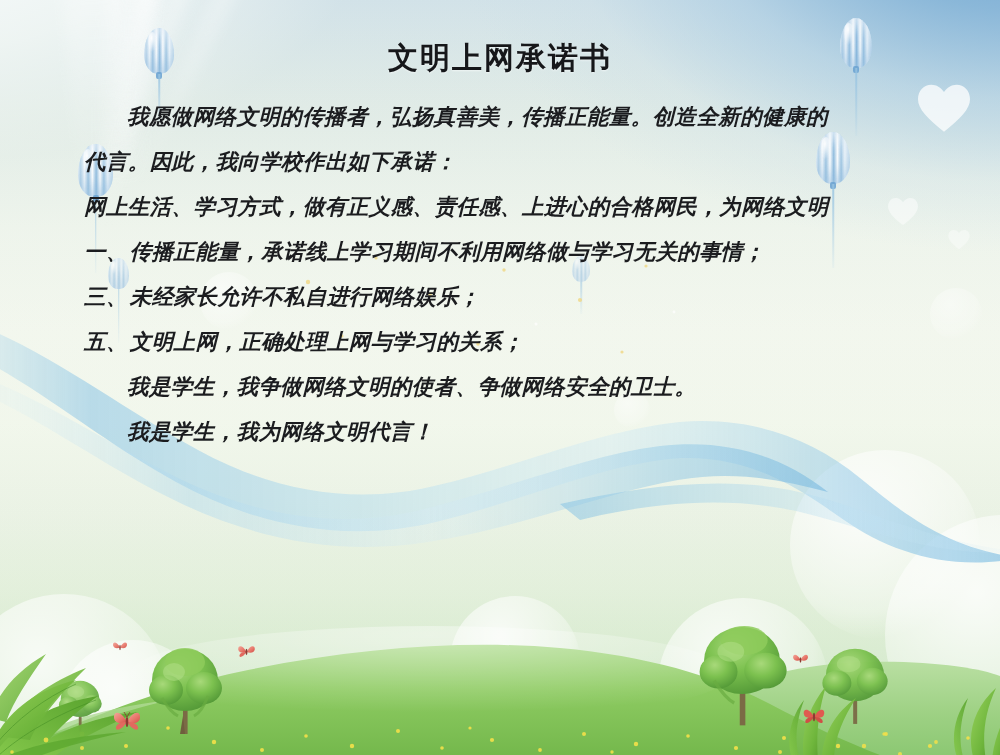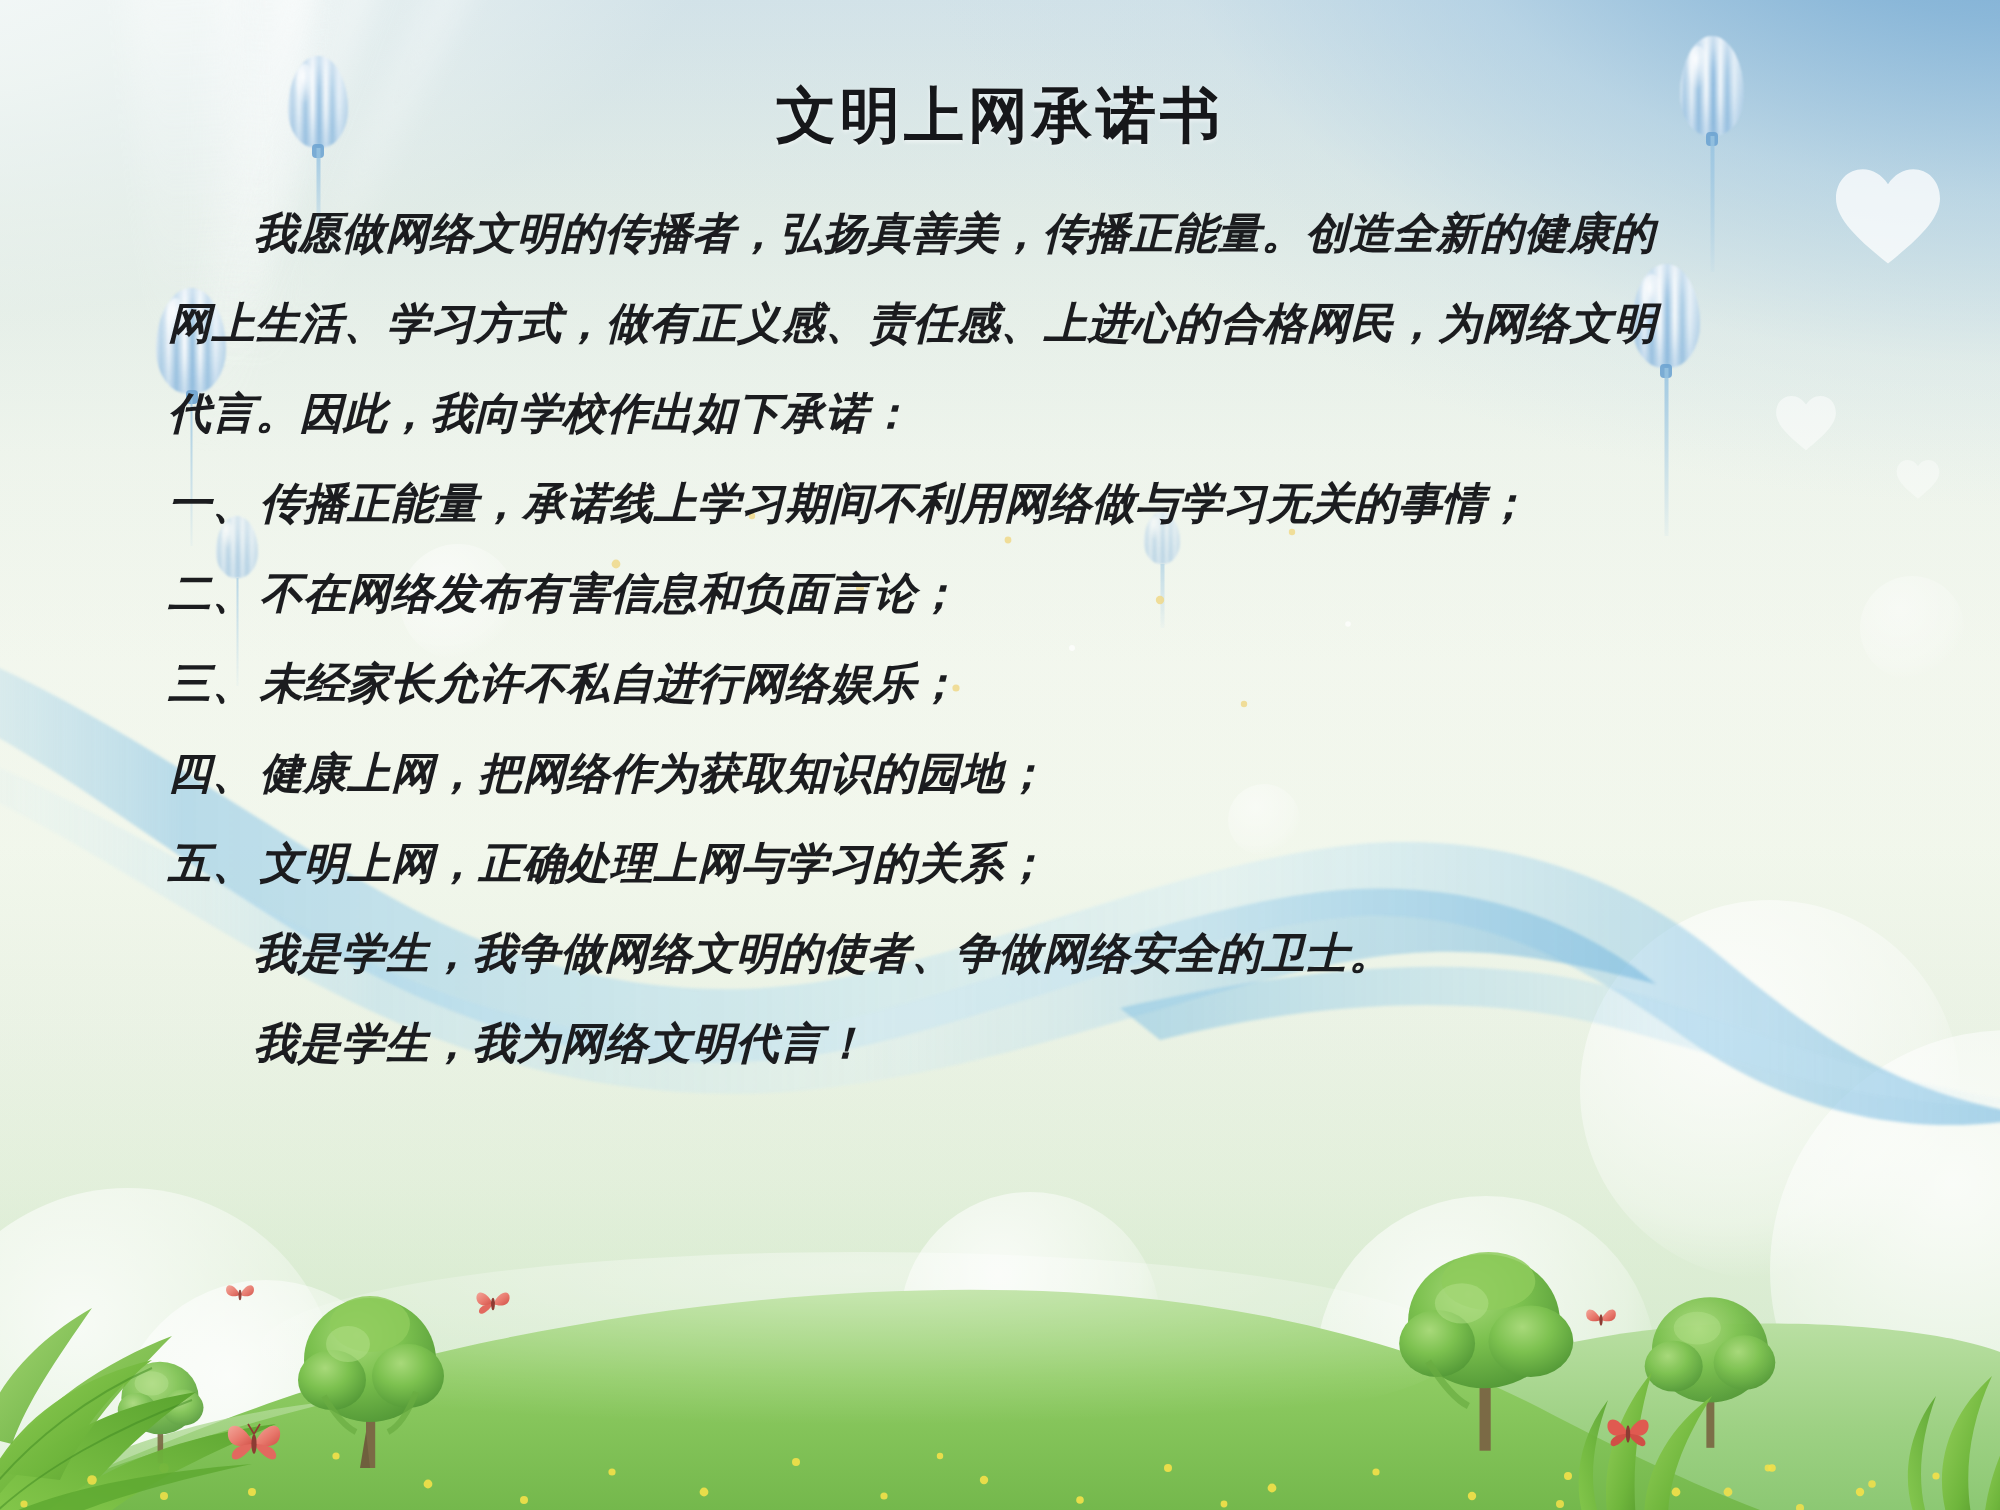--- a/index.html
+++ b/index.html
@@ -461,37 +461,31 @@
   <div id="doc">
 
     <div id="title">文明上网承诺书</div>
 
     <div id="body-text">
 
       <div class="para">
         <span>我愿做网络文明的传播者，弘扬真善美，传播正能量。创造全新的健康的</span>
       </div>
       <div class="para" style="text-indent:0">
+        <span>代言。因此，我向学校作出如下承诺：</span>
+      </div>
+      <div class="para" style="text-indent:0">
         <span>网上生活、学习方式，做有正义感、责任感、上进心的合格网民，为网络文明</span>
-      </div>
-      <div class="para" style="text-indent:0">
-        <span>代言。因此，我向学校作出如下承诺：</span>
       </div>
 
       <div class="item">
         <span class="num">一、</span><span>传播正能量，承诺线上学习期间不利用网络做与学习无关的事情；</span>
       </div>
       <div class="item">
-        <span class="num">二、</span><span>不在网络发布有害信息和负面言论；</span>
-      </div>
-      <div class="item">
         <span class="num">三、</span><span>未经家长允许不私自进行网络娱乐；</span>
-      </div>
-      <div class="item">
-        <span class="num">四、</span><span>健康上网，把网络作为获取知识的园地；</span>
       </div>
       <div class="item">
         <span class="num">五、</span><span>文明上网，正确处理上网与学习的关系；</span>
       </div>
 
       <div class="closing">我是学生，我争做网络文明的使者、争做网络安全的卫士。</div>
       <div class="closing">我是学生，我为网络文明代言！</div>
 
     </div>
   </div>

